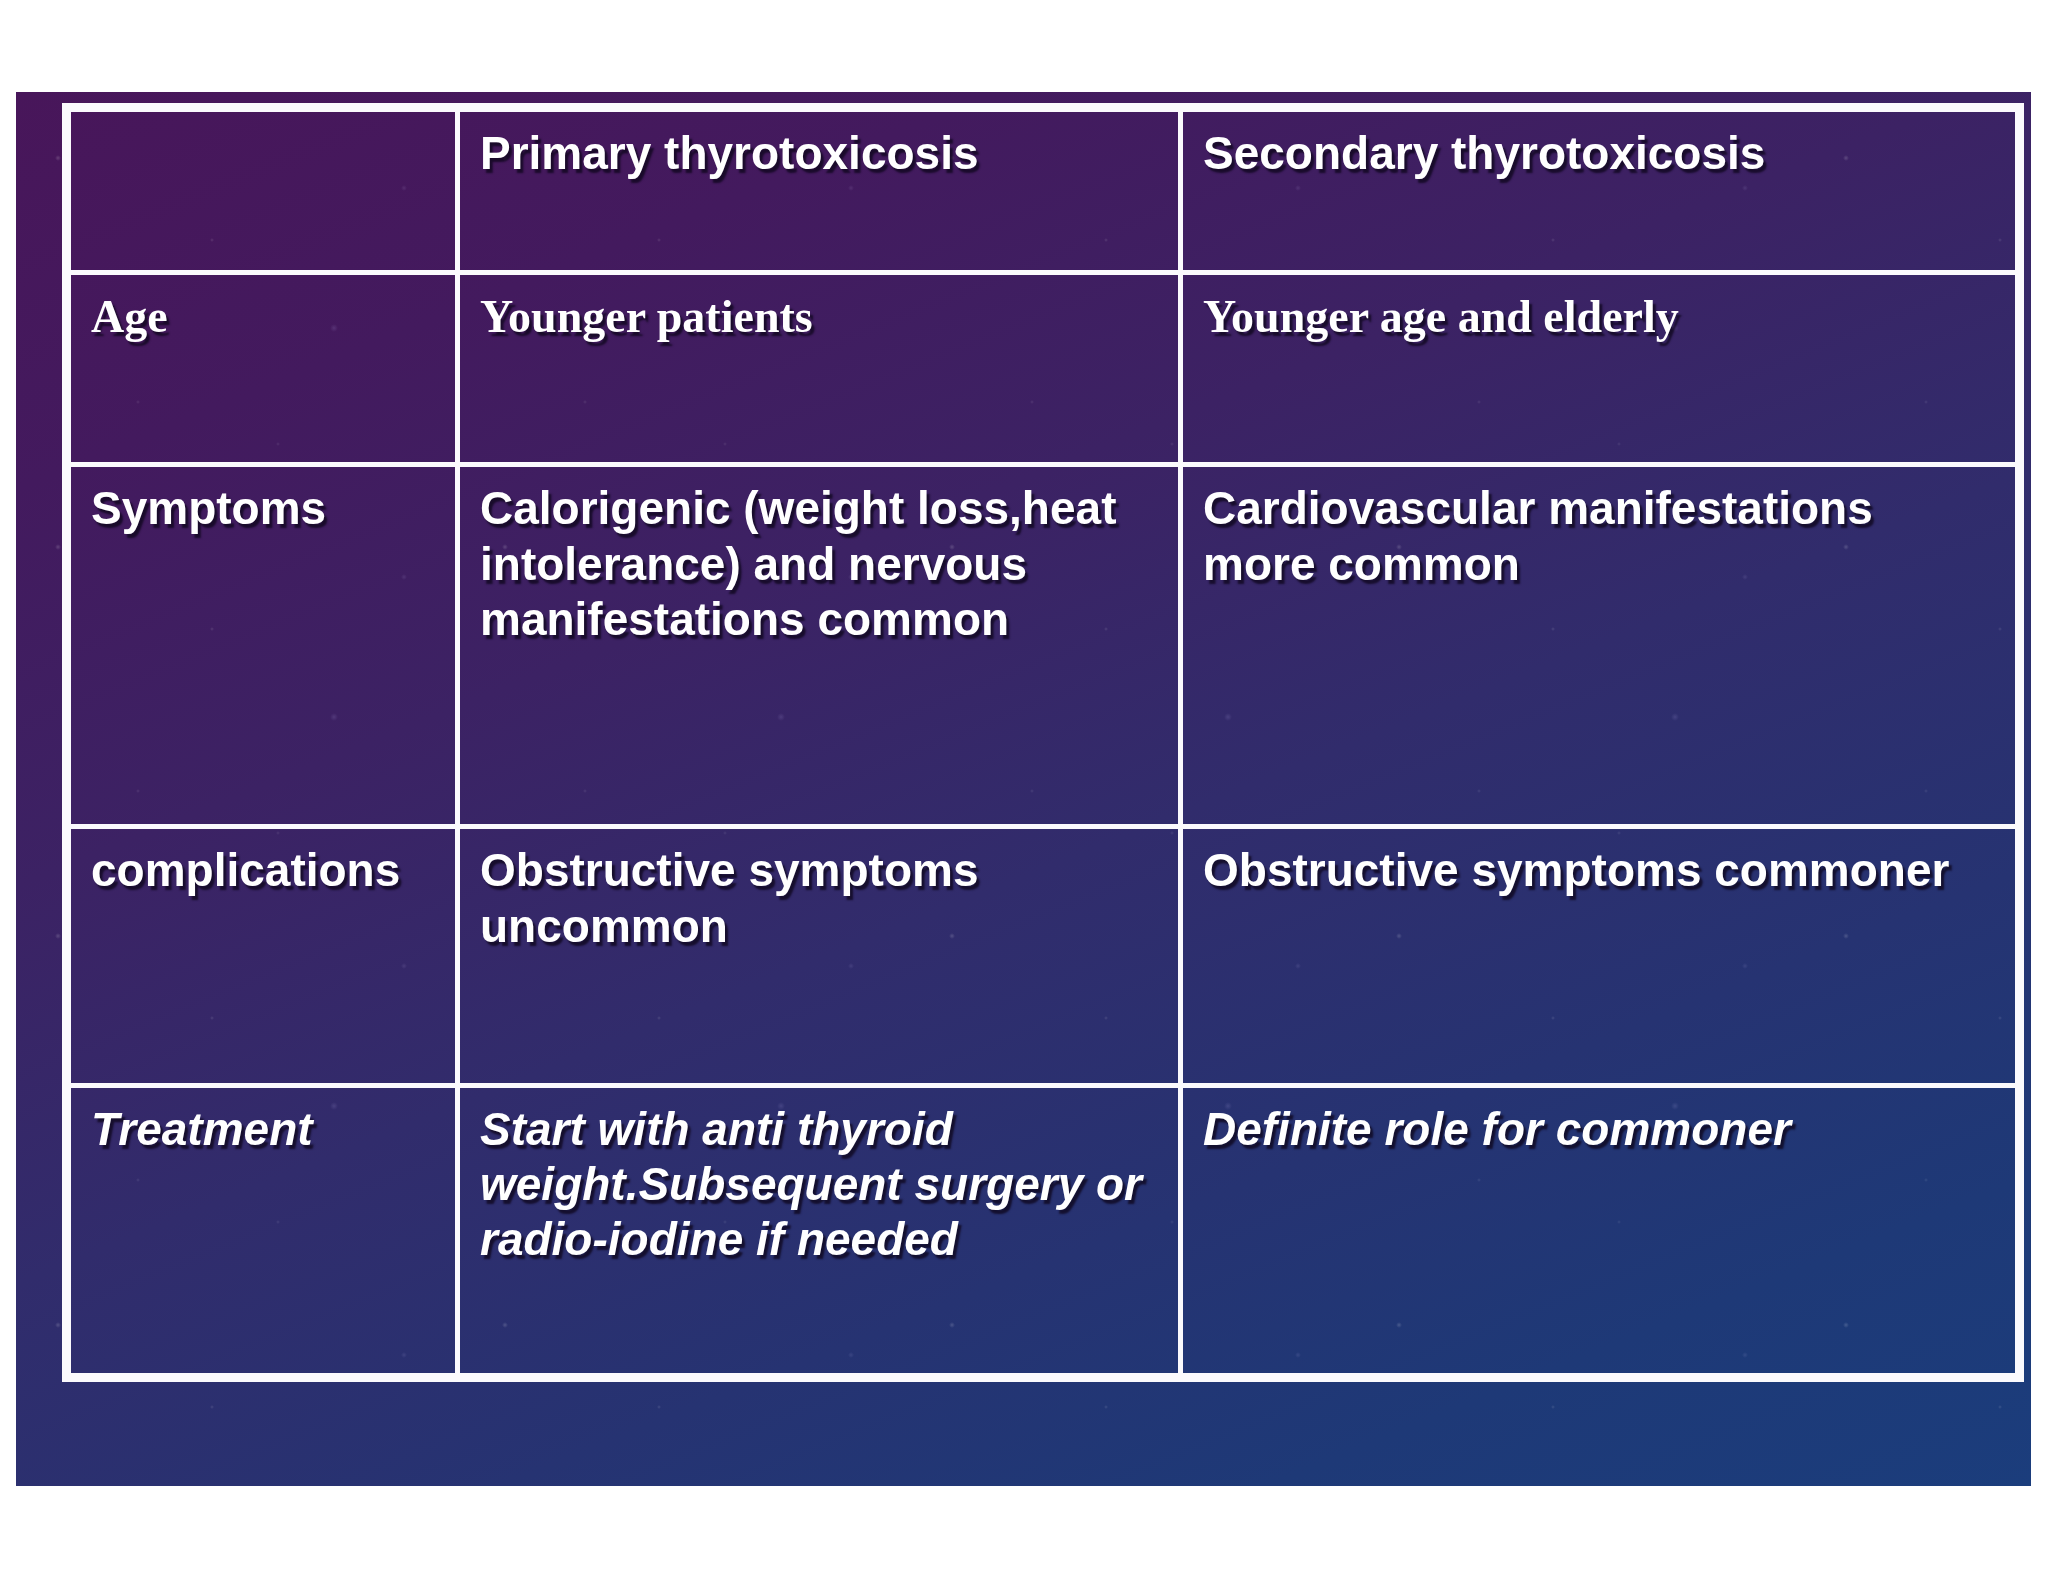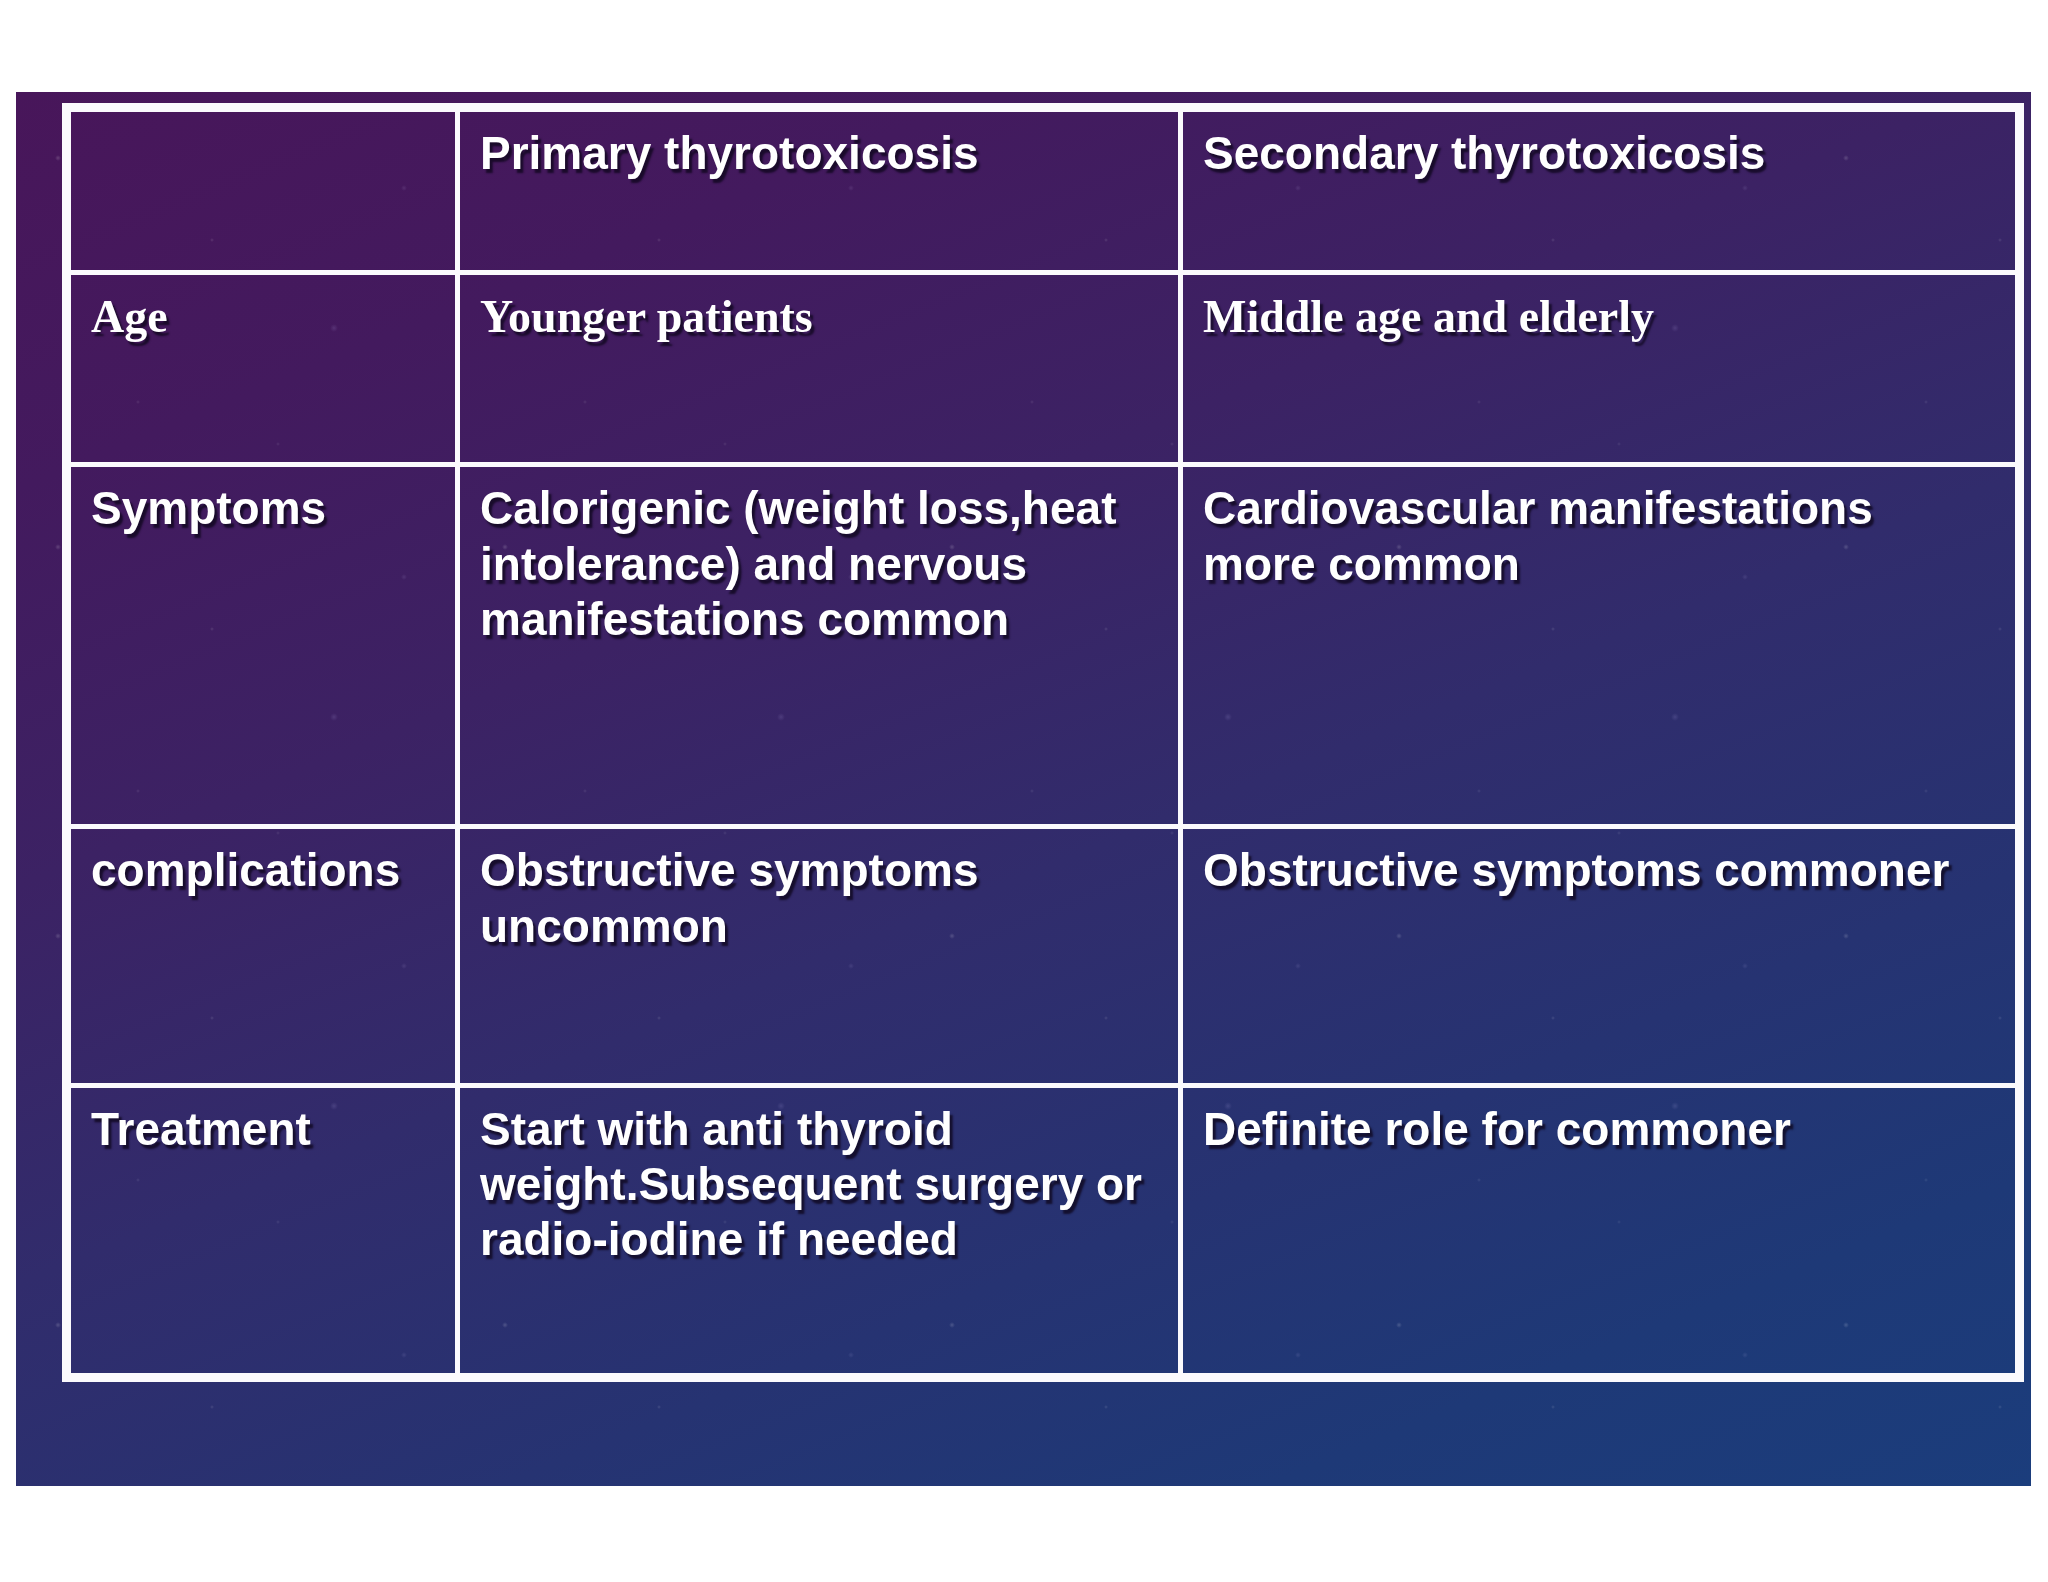--- a/index.html
+++ b/index.html
@@ -63,21 +63,21 @@
     overflow: hidden;
   }
   table.cmp { border: 9px solid #fbfafd; }
 
   tr.r-header       { height: 110px; }
   tr.r-age          { height: 128px; font-family: Liberation Serif, serif; }
   tr.r-onset        { height: 256px; }
   tr.r-symptoms     { height: 241px; }
   tr.r-signs        { height: 192px; }
   tr.r-complications{ height: 172px; }
-  tr.r-treatment    { height: 180px; }
+  tr.r-treatment    { height: 180px; font-style: italic; }
 
   th.colhead { color: #fe0000; font-size: 46px; }
   td.rowlabel { color: #ffff00; }
 </style>
 </head>
 <body>
 
 <div class="page">
   <div class="slide">
     <div class="stars"></div>
@@ -92,21 +92,21 @@
       <tbody>
           <tr class="r-header">
         <th class="colhead"></th>
         <th class="colhead">Primary thyrotoxicosis</th>
         <th class="colhead">Secondary thyrotoxicosis</th>
       </tr>
 
       <tr class="r-age">
         <td class="rowlabel">Age</td>
         <td>Younger patients</td>
-        <td>Middle age and elderly</td>
+        <td>Younger age and elderly</td>
       </tr>
 
 
       <tr class="r-symptoms">
         <td class="rowlabel">Symptoms</td>
         <td>Calorigenic (weight loss,heat intolerance) and nervous manifestations common</td>
         <td>Cardiovascular manifestations more common</td>
       </tr>
 
 

